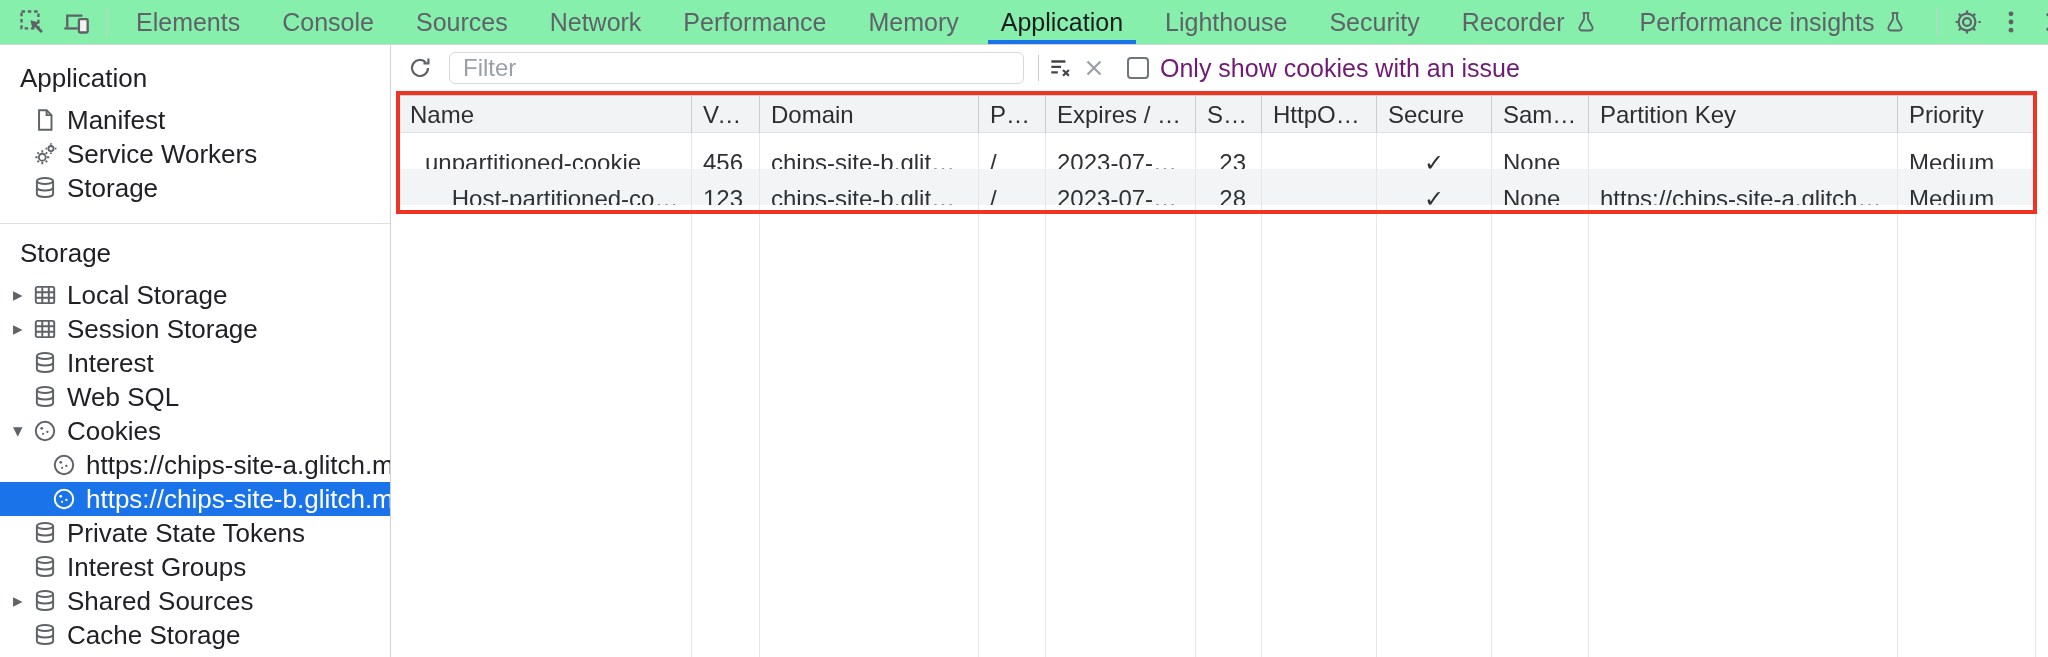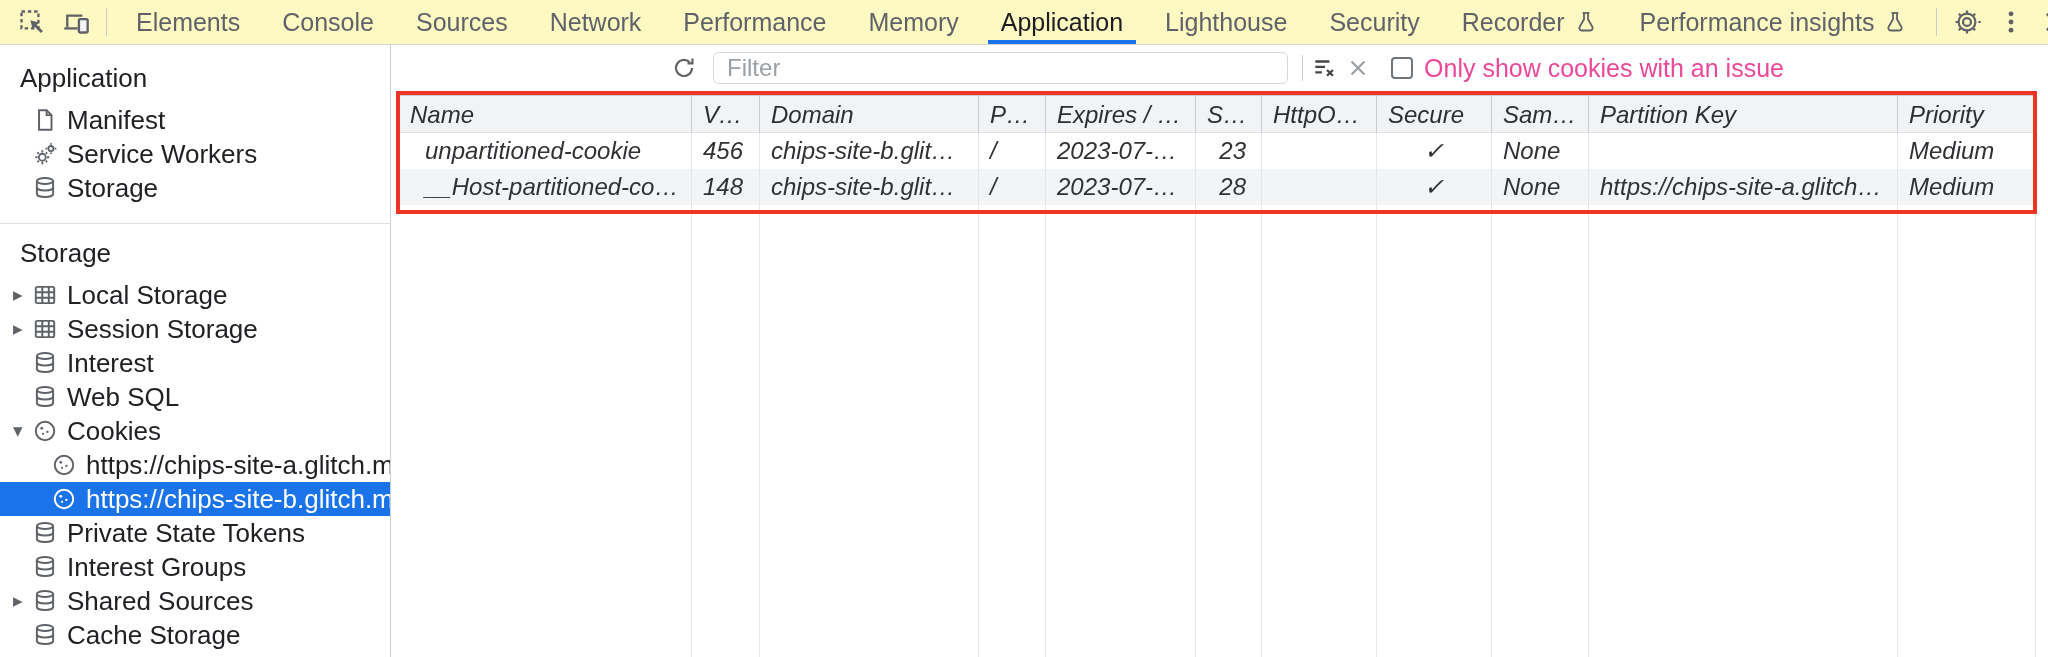--- a/index.html
+++ b/index.html
@@ -1,20 +1,20 @@
 <!DOCTYPE html>
 <html><head>
 <meta charset="utf-8">
 <style>
   * { box-sizing: border-box; margin: 0; padding: 0; }
   html,body { width:2048px; height:657px; overflow:hidden; background:#fff;
     font-family:"Liberation Sans", sans-serif; color:#202124; }
 
   
-  .tabbar { height:45px; background:#fef9c3; border-bottom:1px solid #d4d4d4;
+  .tabbar { height:45px; background:#86efac; border-bottom:1px solid #d4d4d4;
     display:flex; align-items:stretch; padding-left:10px; }
   .tool-btn { width:44px; display:flex; align-items:center; justify-content:center;
     color:#5f6368; flex:none; }
   .tool-btn svg { width:28px; height:28px; }
   .vdivider { width:1px; height:28px; background:#ccc; align-self:center; margin:0 8px; flex:none; }
   .tab { display:flex; align-items:center; padding:0 21px; font-size:25px; color:#5f6368;
     position:relative; white-space:nowrap; flex:none; }
   .tab.active { color:#1c1d1f; }
   .tab.active::after { content:""; position:absolute; left:8px; right:8px; bottom:0;
     height:4px; background:#1a73e8; }
@@ -36,43 +36,43 @@
   .side-item .s-icon { width:26px; height:26px; margin:0 9px 0 1px; color:#5f6368; flex:none;
     display:flex; align-items:center; justify-content:center; }
   .side-item .s-icon svg { width:26px; height:26px; }
   .side-item.child { padding-left:50px; }
   .side-item.selected { background:#1a73e8; color:#fff; }
   .side-item.selected .s-icon, .side-item.selected .arrow { color:#fff; }
   .s-label { white-space:nowrap; overflow:hidden; }
 
   
   .pane { flex:1; position:relative; display:flex; flex-direction:column; background:#fff; }
-  .cookie-toolbar { height:46px; display:flex; align-items:center; padding-left:12px; flex:none;justify-content:center; }
+  .cookie-toolbar { height:46px; display:flex; align-items:center; padding-left:12px; flex:none; }
   .icon-btn { width:34px; height:34px; display:flex; align-items:center; justify-content:center;
     color:#5f6368; flex:none; }
   .icon-btn svg { width:26px; height:26px; }
   .filter-input { width:575px; height:32px; margin-left:12px; border:1px solid #d8d8d8;
     border-radius:6px; font-size:24px; padding:0 13px; color:#202124; outline:none;
     font-family:"Liberation Sans", sans-serif; }
   .filter-input::placeholder { color:#9aa0a6; }
   .tb-divider { width:1px; height:26px; background:#ccc; margin-left:14px; flex:none; }
   .clear-filter { color:#434549; margin-left:4px; }
   .clear-x { color:#9aa0a6; }
   .issues-checkbox { width:22px; height:22px; border:2px solid #70757a; border-radius:4px;
     background:#fff; margin-left:16px; flex:none; }
-  .issues-label { margin-left:11px; font-size:25px; color:#ec4899; white-space:nowrap; }
+  .issues-label { margin-left:11px; font-size:25px; color:#701a75; white-space:nowrap; }
 
   
   :root { --cols: 293px 68px 219px 67px 150px 66px 115px 115px 97px 309px minmax(0,1fr); }
   .table-wrap { margin:4px 12px 0 8px; flex:1; display:flex; flex-direction:column; }
-  .header-row, .grid-row, .empty-row { display:grid; grid-template-columns:var(--cols); flex:none;font-style:italic; }
+  .header-row, .grid-row, .empty-row { display:grid; grid-template-columns:var(--cols); flex:none; }
   .hc { height:38px; line-height:37px; padding:0 11px; background:#f1f3f4;
     border-right:1px solid #c9ccd0; border-top:1px solid #c9ccd0; border-bottom:1px solid #dfe1e3;
     font-size:24px; color:#2d2e31; white-space:nowrap; overflow:hidden; text-overflow:ellipsis; }
-  .bc { height:36px; line-height:36px; padding:0 11px; border-right:1px solid #e4e6e8;
+  .bc { height:36px; line-height:36px; padding:12px 11px; border-right:1px solid #e4e6e8;
     font-size:24px; color:#303135; white-space:nowrap; overflow:hidden; text-overflow:ellipsis; }
   .bc.name { padding-left:26px; }
   .bc.num { text-align:right; padding-right:15px; }
   .bc.center { text-align:center; }
   .row-alt .bc { background:#f3f4f6; }
   .empty-row { flex:1; }
   .ec { border-right:1px solid #e4e6e8; }
 
   
   .annotation-rect { position:absolute; left:5px; top:46px; width:1641px; height:123px;
@@ -373,21 +373,21 @@
         <div class="bc num">23</div>
         <div class="bc center"></div>
         <div class="bc center">✓</div>
         <div class="bc">None</div>
         <div class="bc"></div>
         <div class="bc">Medium</div>
       </div>
 
       <div class="grid-row row-alt">
         <div class="bc name">__Host-partitioned-cookie</div>
-        <div class="bc">148</div>
+        <div class="bc">123</div>
         <div class="bc">chips-site-b.glitch.me</div>
         <div class="bc">/</div>
         <div class="bc">2023-07-07...</div>
         <div class="bc num">28</div>
         <div class="bc center"></div>
         <div class="bc center">✓</div>
         <div class="bc">None</div>
         <div class="bc">https://chips-site-a.glitch.me</div>
         <div class="bc">Medium</div>
       </div>

